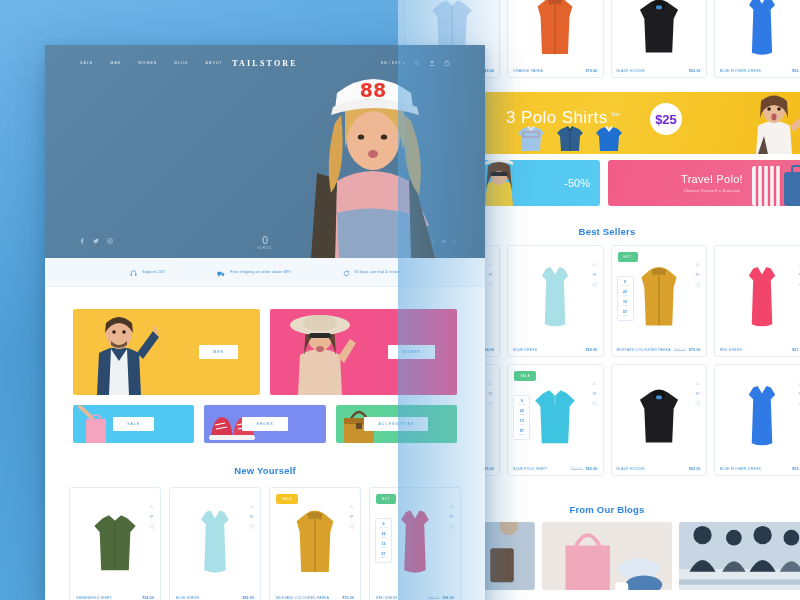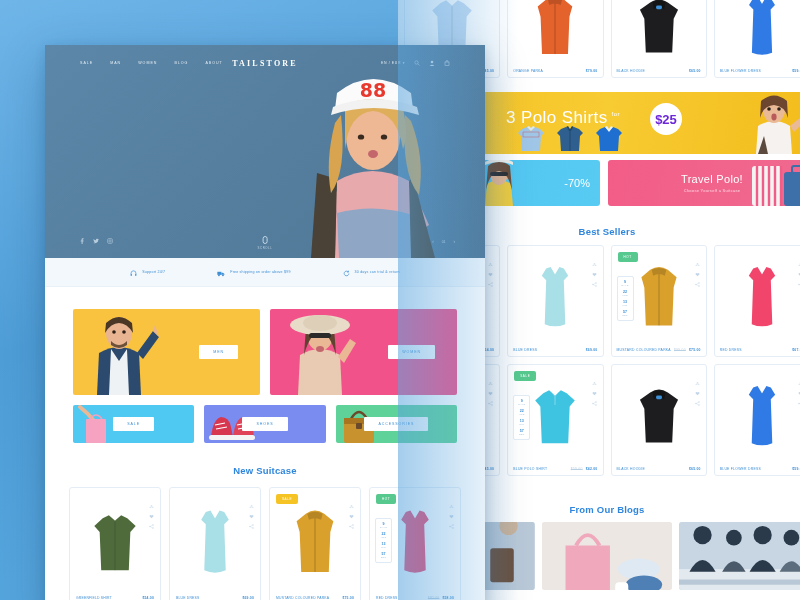--- a/index.html
+++ b/index.html
@@ -309,21 +309,21 @@
     <div class="promo-row">
       <div class="promo-sale">
         <span class="sl">Spring Sale</span>
         <svg class="gar" style="position:absolute;left:36%;bottom:0" width="56" height="46" viewBox="0 0 56 46" aria-hidden="true">
           <path d="M14 46 L16 24 Q28 16 40 24 L42 46 Z" fill="#f2cd3c"></path>
           <ellipse cx="28" cy="14" rx="9" ry="11" fill="#e7b792"></ellipse>
           <path d="M17 6 Q28 -3 39 6 L41 30 Q37 12 28 11 Q19 12 15 30 Z" fill="#6b4a33"></path>
           <rect x="19" y="12" width="18" height="4" rx="2" fill="#2b2b2b"></rect>
           <path d="M14 2 Q28 -6 42 2 L42 5 Q28 -1 14 5 Z" fill="#f4f0e8"></path>
         </svg>
-        <span class="sv">-70%</span>
+        <span class="sv">-50%</span>
       </div>
       <div class="promo-travel">
         <span class="tt">Travel Polo!</span>
         <span class="ts">Choose Yourself a Suitcase</span>
         <svg class="gar" style="position:absolute;right:2px;bottom:0" width="64" height="46" viewBox="0 0 64 46" aria-hidden="true">
           <rect x="2" y="6" width="30" height="40" rx="3" fill="#f3f3f3"></rect>
           <g stroke="#f25d87" stroke-width="2.4">
             <line x1="7" y1="6" x2="7" y2="46"></line>
               <line x1="13" y1="6" x2="13" y2="46"></line>
             <line x1="19" y1="6" x2="19" y2="46"></line>
@@ -801,21 +801,21 @@
           <path d="M12 14 q8 -14 16 0" fill="none" stroke="#6b4a2c" stroke-width="2.6"></path>
           <rect x="5" y="13" width="30" height="25" rx="2" fill="#c8922f"></rect>
           <rect x="5" y="13" width="30" height="6" fill="#a8741f"></rect>
           <rect x="17" y="18" width="6" height="6" rx="1" fill="#6b4a2c"></rect>
         </svg>
         <div class="cat-pill">ACCESSORIES</div>
       </div>
     </div>
   </div>
 
-  <div class="na-head sec-head">New Suitcase</div>
+  <div class="na-head sec-head">New Yourself</div>
   <div class="na-grid" id="naGrid">
       <div class="na-card">
         <span class="cardtools">
           <i><svg viewBox="0 0 10 10" width="5" height="5">
               <path d="M1 7h3V3h2v4h3" fill="none" stroke="#a9c6de" stroke-width="1.1"></path>
             </svg></i>
           <i><svg viewBox="0 0 10 10" width="5" height="5">
               <path d="M5 8.6 1.4 5.2a2 2 0 1 1 3.6-2 2 2 0 1 1 3.6 2z" fill="#a9c6de"></path>
             </svg></i>
           <i><svg viewBox="0 0 10 10" width="5" height="5">

